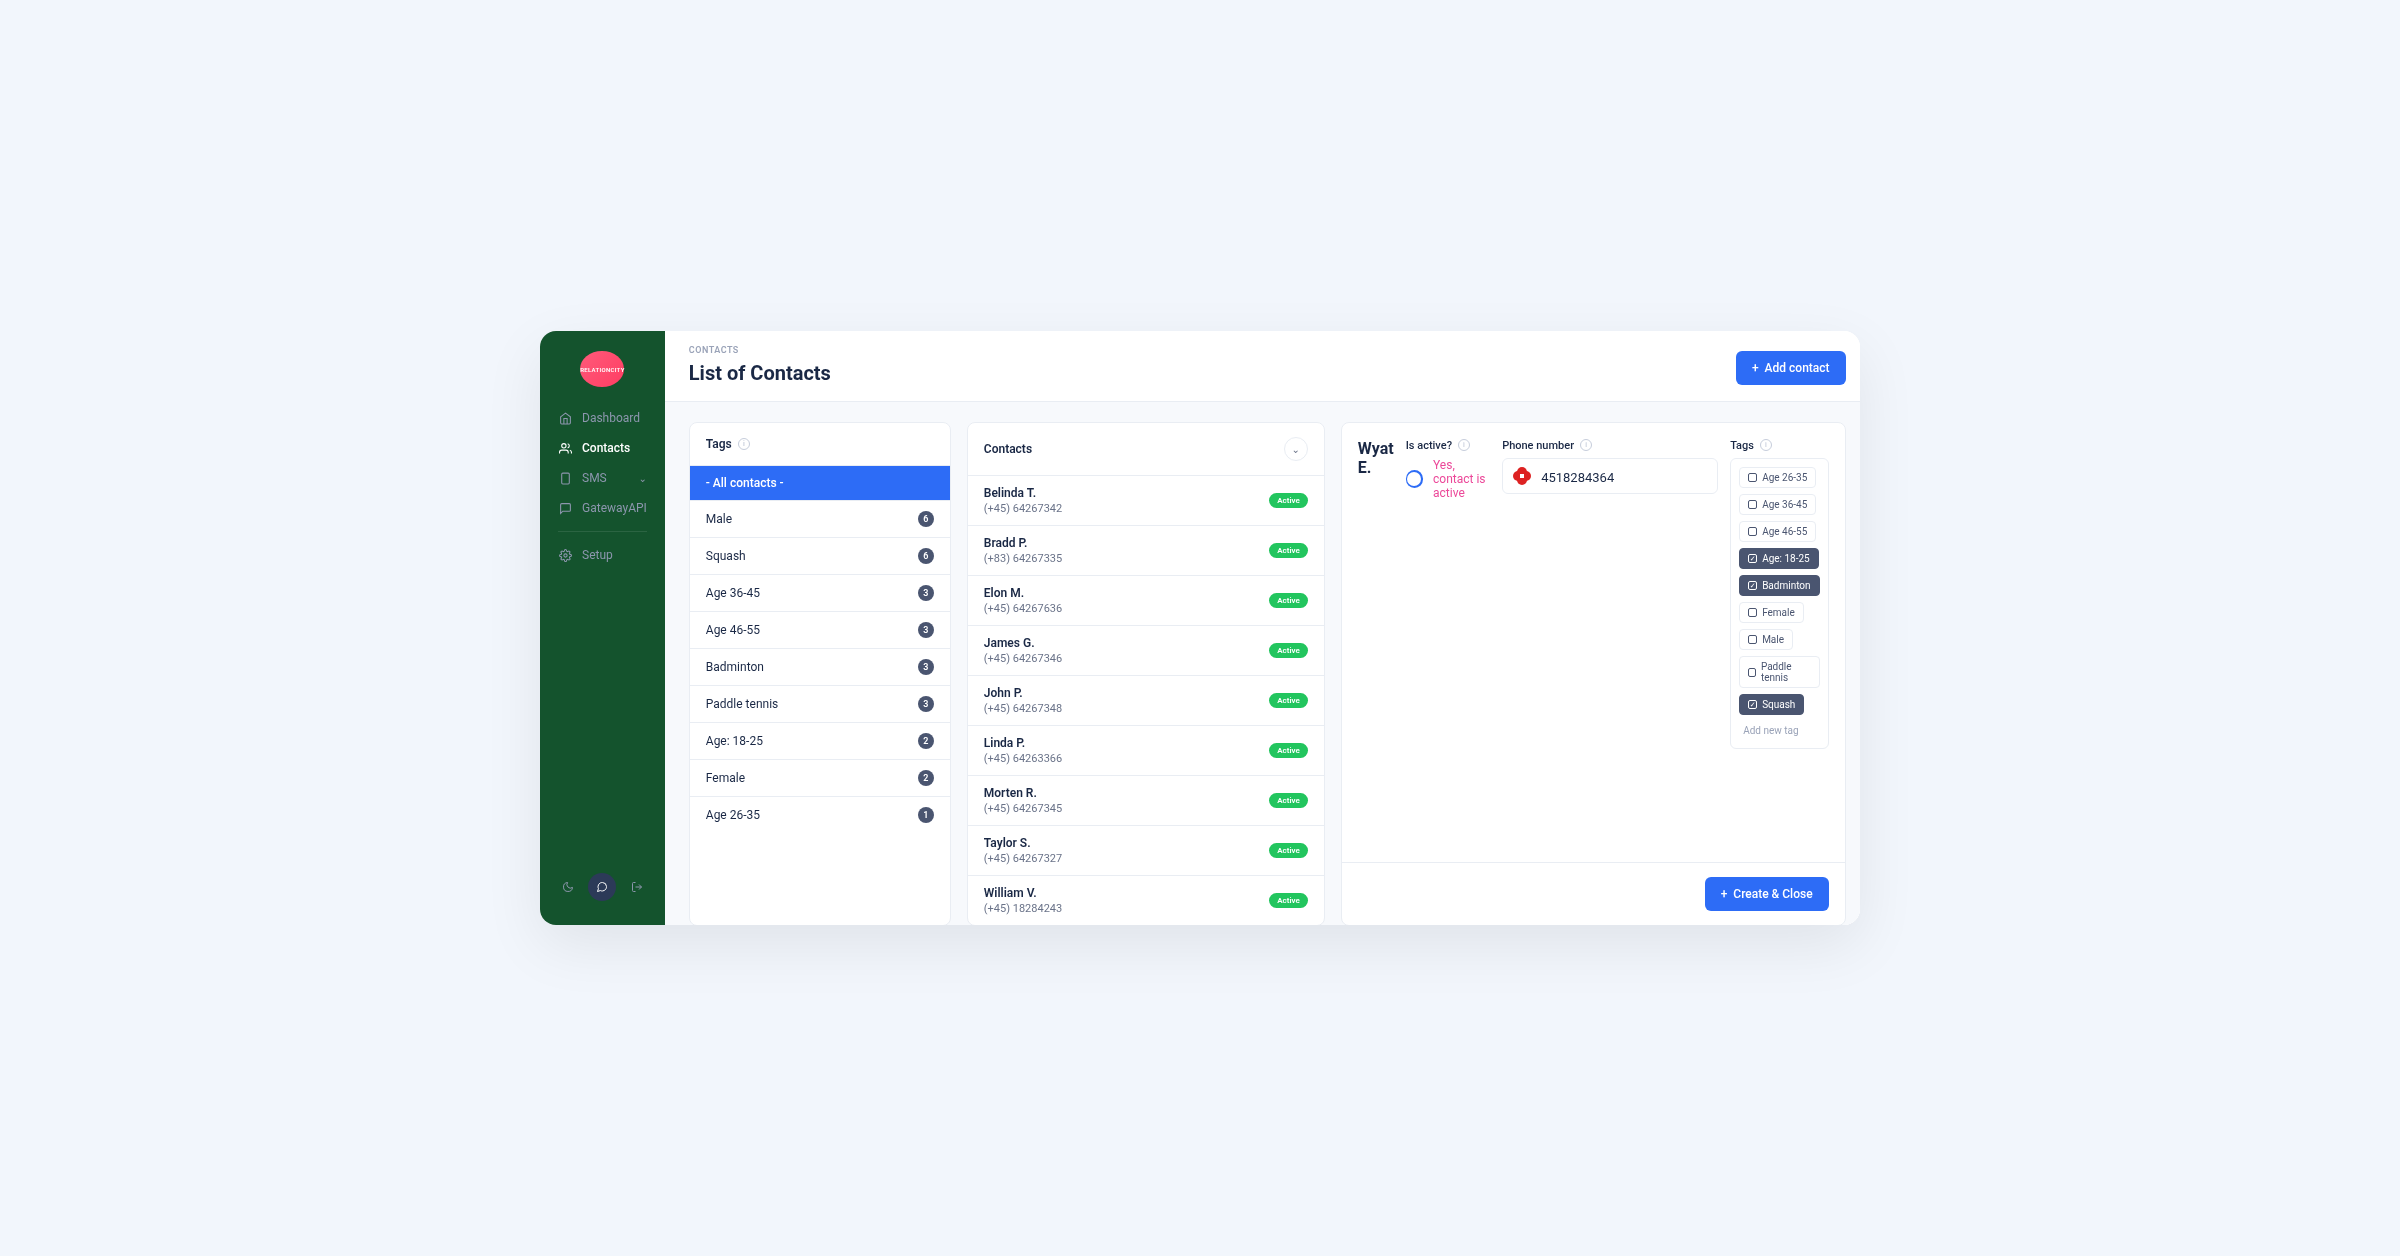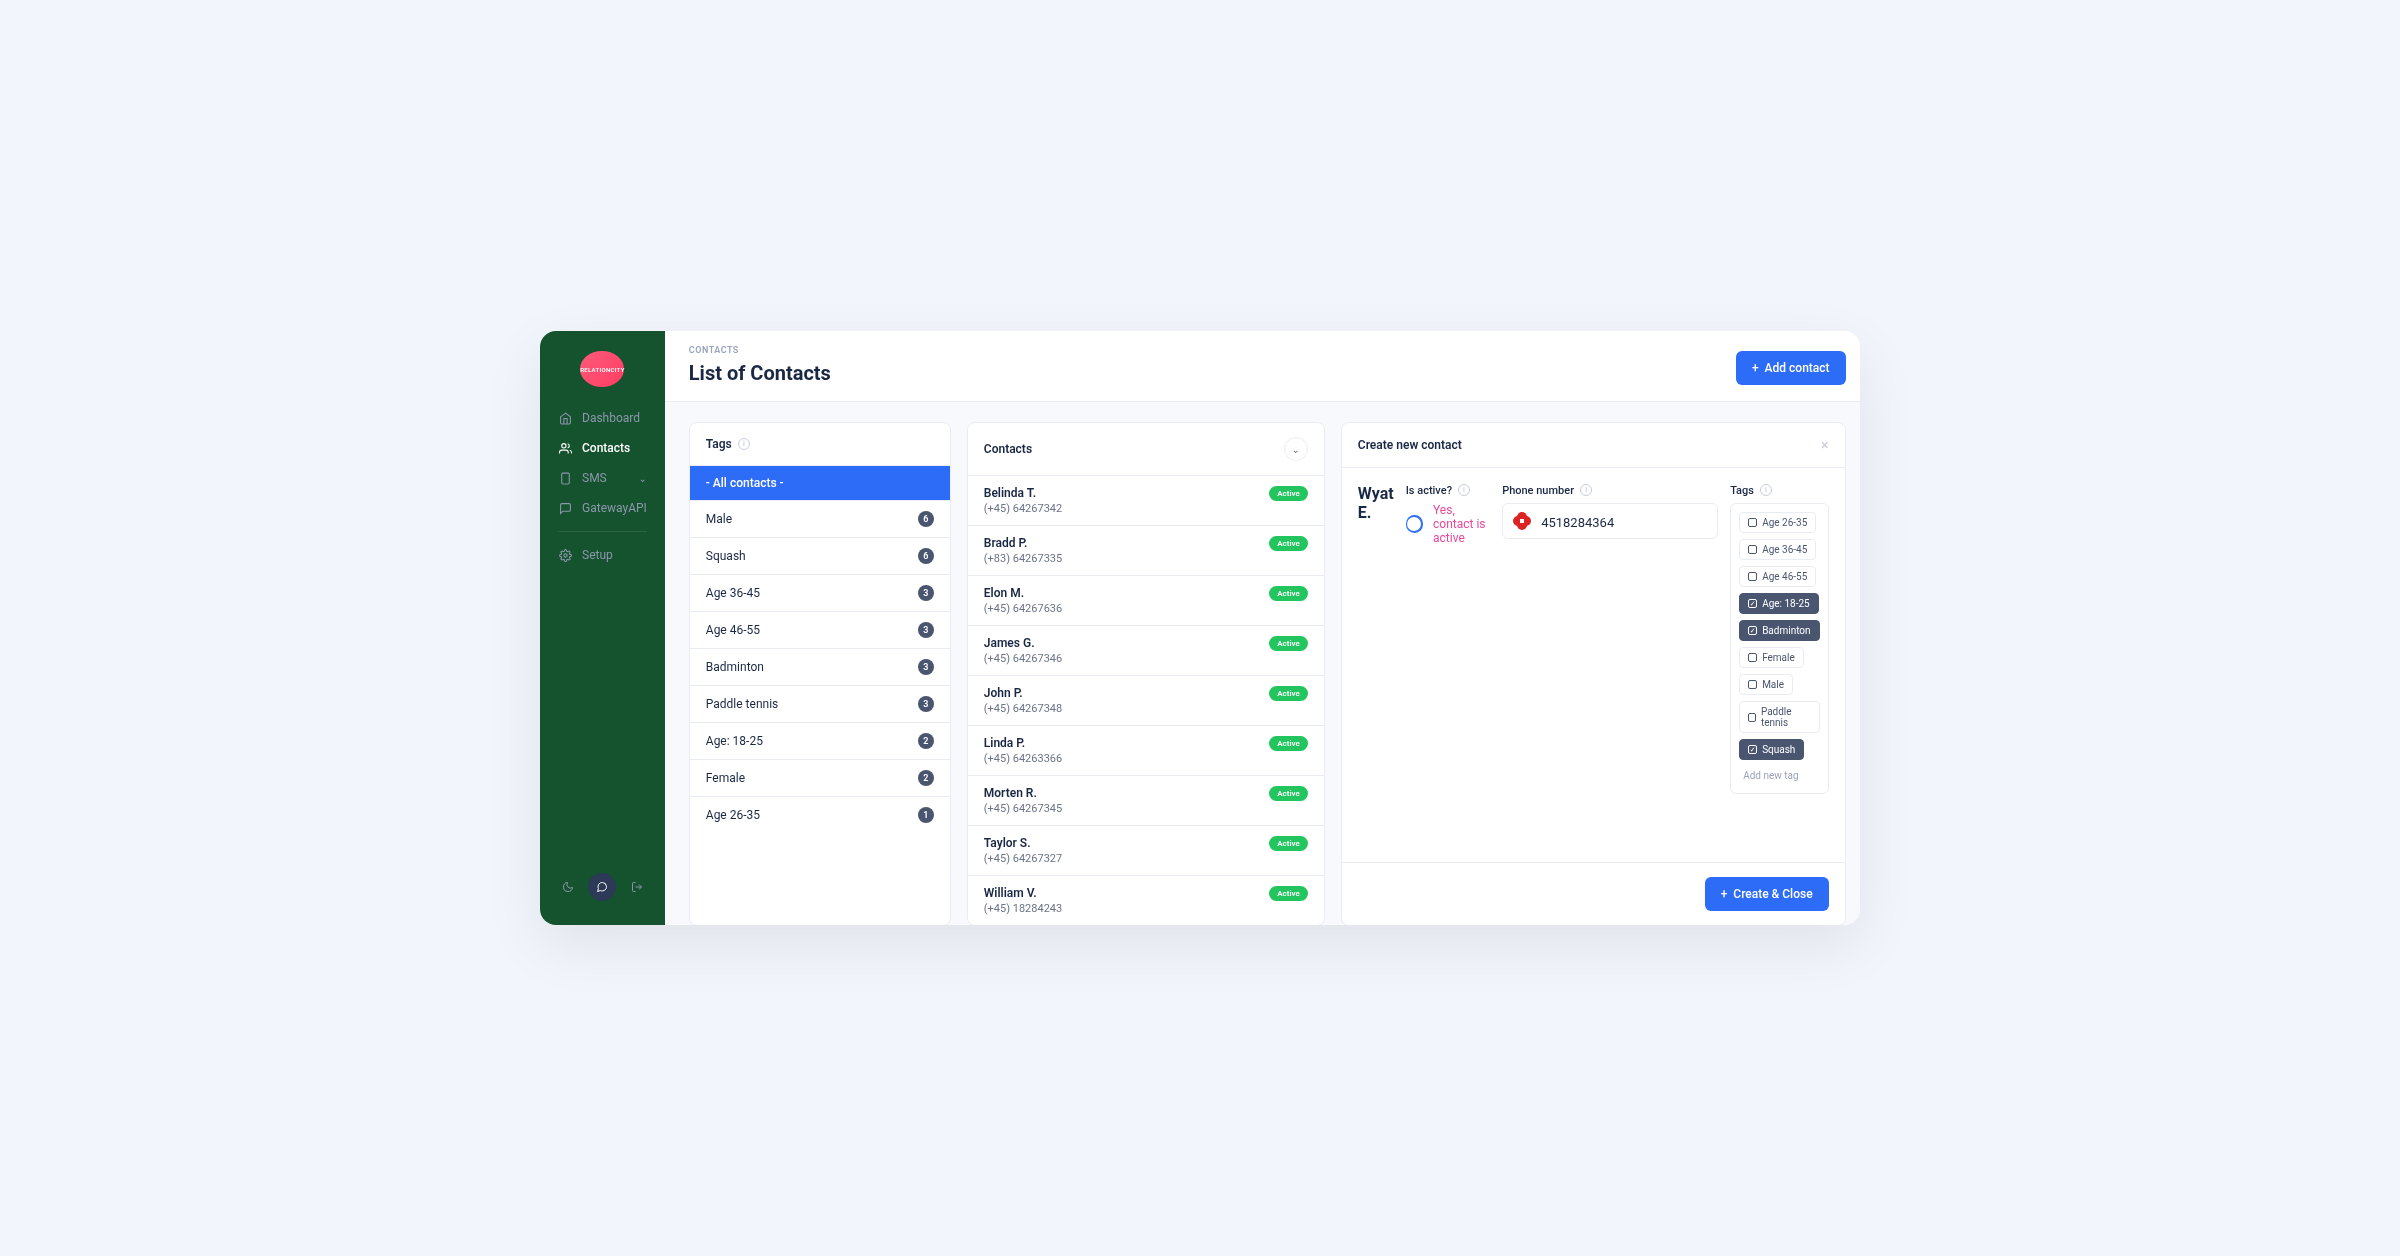--- a/index.html
+++ b/index.html
@@ -30,21 +30,21 @@
 .panel-header{padding:14px 16px;border-bottom:1px solid #e9edf3;display:flex;align-items:center;justify-content:space-between}
 .panel-title{font-size:12px;font-weight:600;color:#1a2845;display:flex;align-items:center;gap:6px}
 .info-icon{width:12px;height:12px;border-radius:50%;border:1px solid #c6cddb;display:inline-flex;align-items:center;justify-content:center;font-size:7px;color:#c6cddb}
 .close-x{font-size:14px;color:#c6cddb;cursor:pointer}
 .circle-btn{width:24px;height:24px;border-radius:50%;border:1px solid #e9edf3;display:flex;align-items:center;justify-content:center;font-size:10px;color:#6a7389;cursor:pointer}
 .tag-list{display:flex;flex-direction:column}
 .tag-row{padding:10px 16px;display:flex;align-items:center;justify-content:space-between;border-bottom:1px solid #e9edf3;cursor:pointer;font-size:12px;color:#1a2845}
 .tag-row.active{background:#2d6cf6;color:#fff;font-weight:500}
 .tag-row:last-child{border-bottom:none}
 .badge-count{background:#4a5570;color:#fff;min-width:16px;height:16px;border-radius:8px;font-size:9px;font-weight:600;display:flex;align-items:center;justify-content:center;padding:0 5px}
-.contact-row{padding:10px 16px;display:flex;align-items:flex-start;justify-content:space-between;border-bottom:1px solid #e9edf3;cursor:pointer}
+.contact-row{padding:10px 16px;display:flex;align-items:center;justify-content:space-between;border-bottom:1px solid #e9edf3;cursor:pointer}
 .contact-row:last-child{border-bottom:none}
 .contact-name{font-size:12px;font-weight:600;color:#1a2845;margin-bottom:2px}
 .contact-phone{font-size:11px;color:#6a7389}
 .status-pill{background:#22c55e;color:#fff;font-size:8px;font-weight:600;padding:3px 8px;border-radius:10px}
 .detail-body{padding:16px;display:flex;flex-direction:row;gap:12px;flex:1}
 .detail-name{font-size:16px;font-weight:700;color:#1a2845;margin-bottom:4px}
 .field-label{font-size:11px;color:#1a2845;font-weight:500;display:flex;align-items:flex-start;gap:6px;margin-bottom:6px}
 .toggle-row{display:flex;align-items:center;gap:10px}
 .toggle{width:34px;height:18px;background:#2d6cf6;border-radius:10px;position:relative;cursor:pointer}
 .toggle::after{content:"";position:absolute;right:2px;top:2px;width:14px;height:14px;background:#fff;border-radius:50%}
@@ -278,26 +278,20 @@
               <div>
                 <div class="contact-name">William V.</div>
                 <div class="contact-phone">(+45) 18284243</div>
               </div>
               <span class="status-pill">Active</span>
             </div>
           </div>
       </div>
 
       <div class="panel detail">
-        <div class="panel-header">
-          <div class="panel-title">
-            <span>Create new contact</span>
-          </div>
-          <span class="close-x">×</span>
-        </div>
         <div class="detail-body">
           <div class="detail-name">Wyat E.</div>
           <div>
             <div class="field-label">
               <span>Is active?</span>
               <span class="info-icon">i</span>
             </div>
             <div class="toggle-row">
               <div class="toggle"></div>
               <span class="toggle-label">Yes, contact is active</span>

